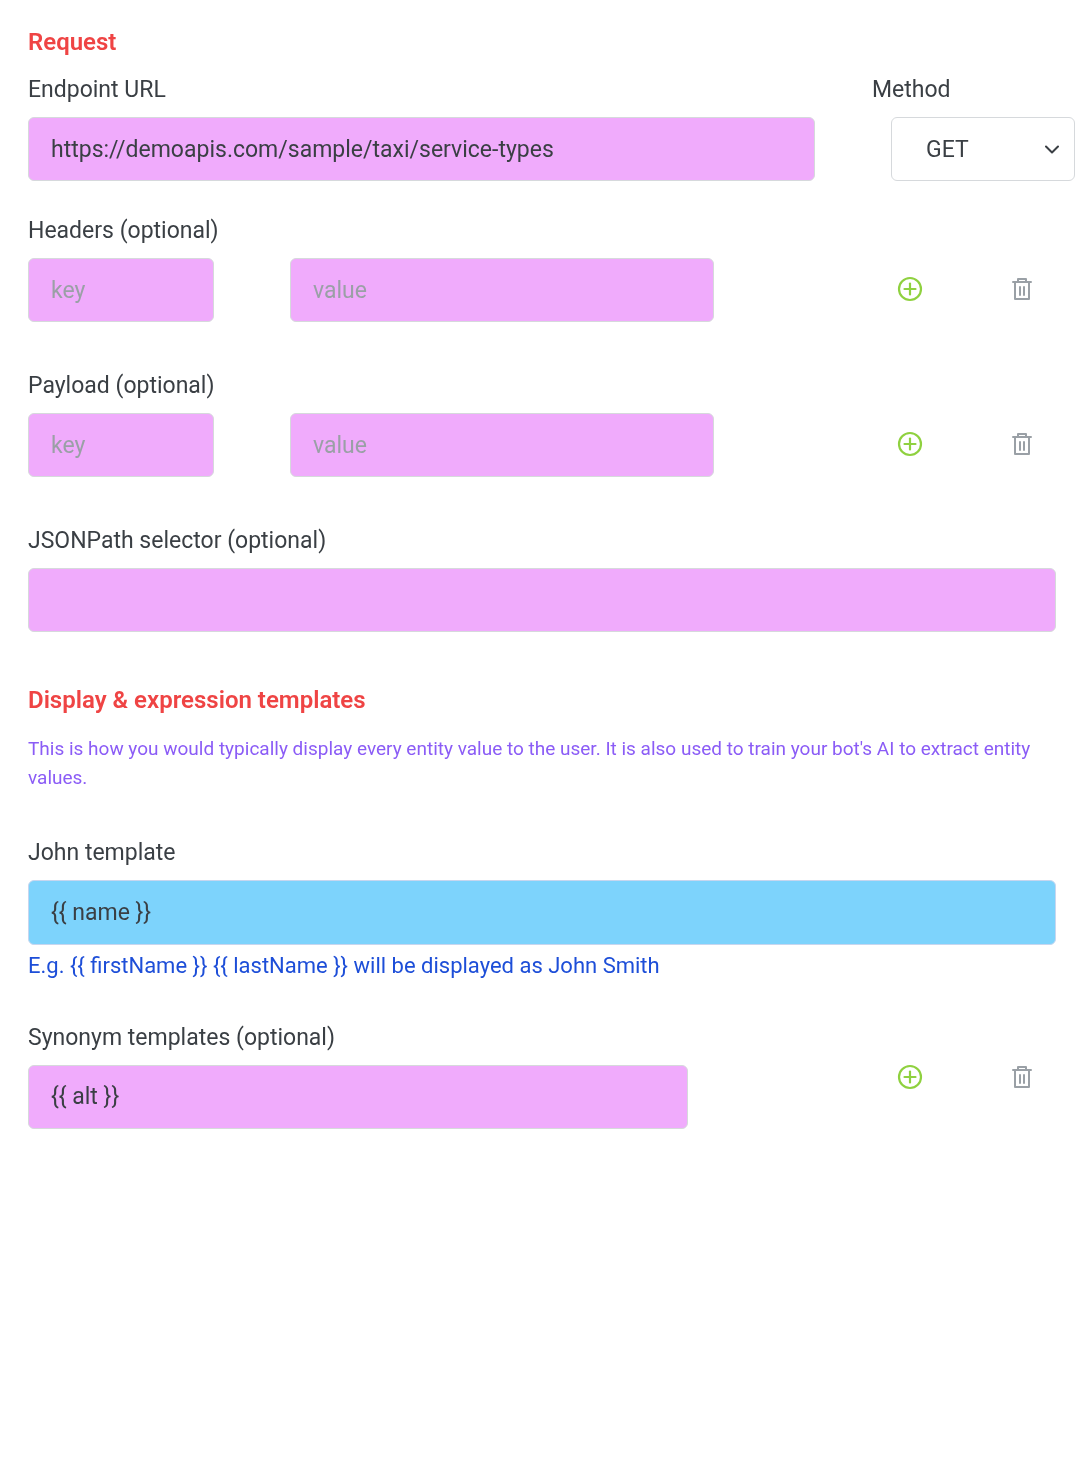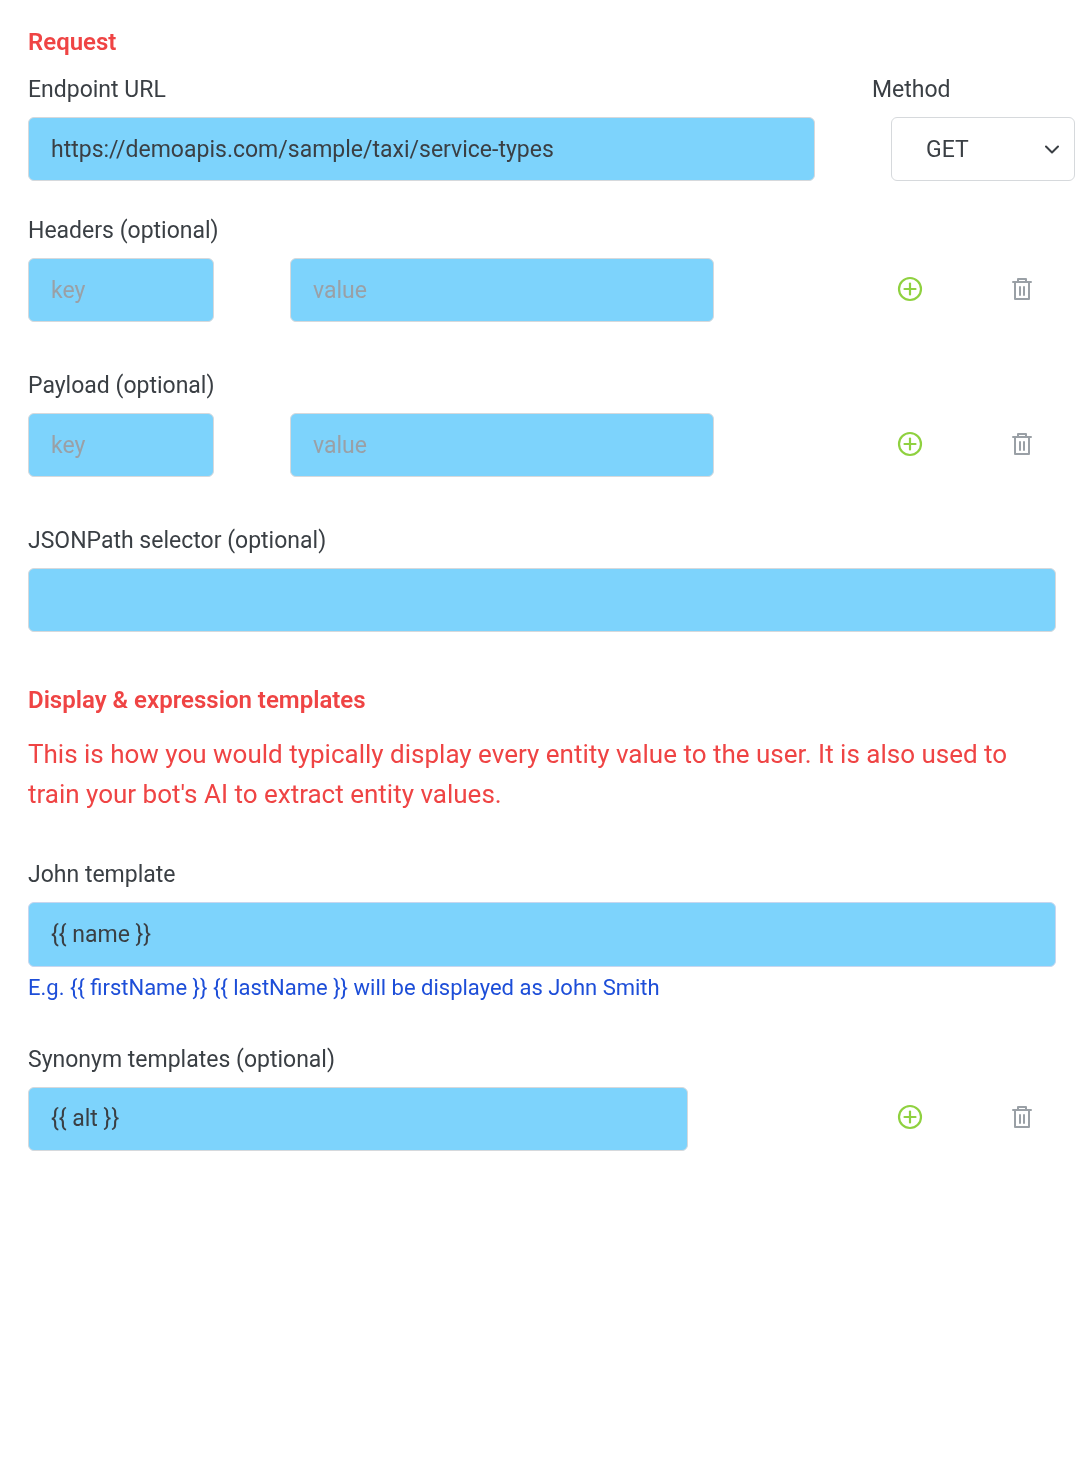--- a/index.html
+++ b/index.html
@@ -31,21 +31,21 @@
   .col-url { flex: 1; }
   .col-method { width: 184px; }
   input[type="text"], .text-input {
     width: 100%;
     height: 64px;
     padding: 16px 22px;
     font-size: 23px;
     color: #3a3f44;
     border: 1px solid #d6d9dc;
     border-radius: 6px;
-    background: #7dd3fc;
+    background: #f0abfc;
     outline: none;
     font-family: inherit;
   }
   input[type="text"]::placeholder { color: #9aa0a6; }
   .select-wrap {
     position: relative;
     width: 100%;
     height: 64px;
     margin-left: 19px;
   }
@@ -91,44 +91,44 @@
     padding: 0;
     cursor: pointer;
     display: flex;
     align-items: center;
     justify-content: center;
     width: 28px;
     height: 28px;
   }
   .full-input { width: 100%; margin-bottom: 54px; }
   .desc-text {
-    font-size: 26px;
+    font-size: 19px;
     line-height: 1.55;
-    color: #ef4444;
+    color: #8b5cf6;
     margin: 0 8px 46px 0;
   }
   .value-template-box {
     width: 100%;
     background: #7dd3fc;
     border: 1px solid #c7d6ef;
     border-radius: 6px;
     padding: 18px 22px;
     font-size: 23px;
     color: #3a3f44;
     font-family: inherit;
     margin-bottom: 8px;
   }
   .hint-text {
     font-size: 22px;
     color: #1d4ed8;
     margin: 6px 0 46px 0;
   }
   .syn-row {
     display: flex;
-    align-items: center;
+    align-items: flex-start;
   }
   .syn-input { width: 660px; }
 </style>
 </head>
 <body>
 
 <h2 class="section-heading">Request</h2>
 
 <div class="row">
   <div class="col-url">

